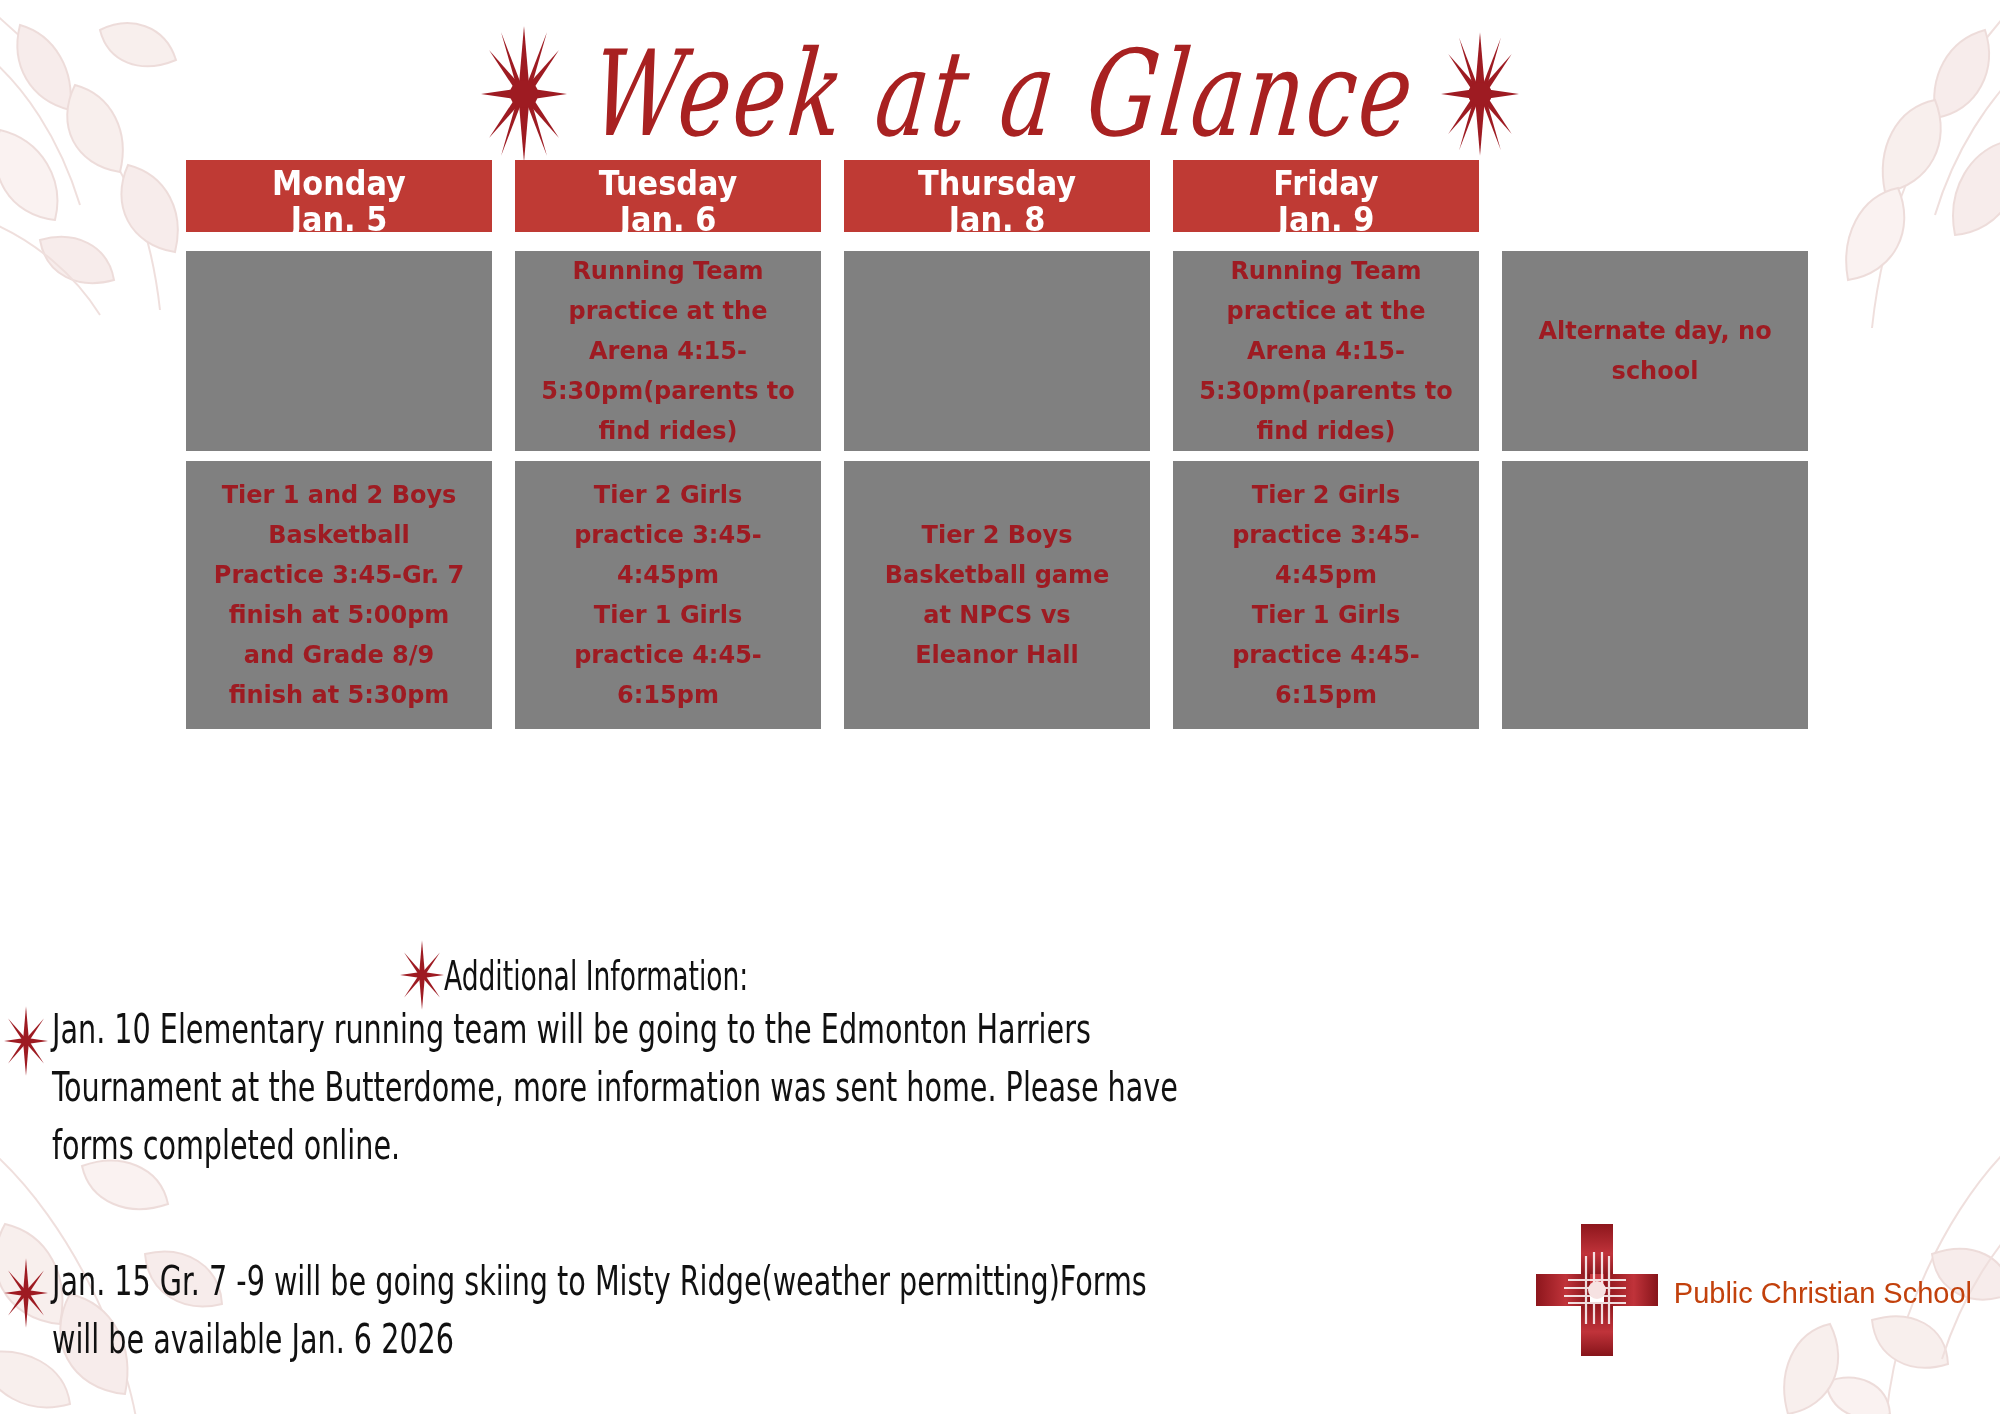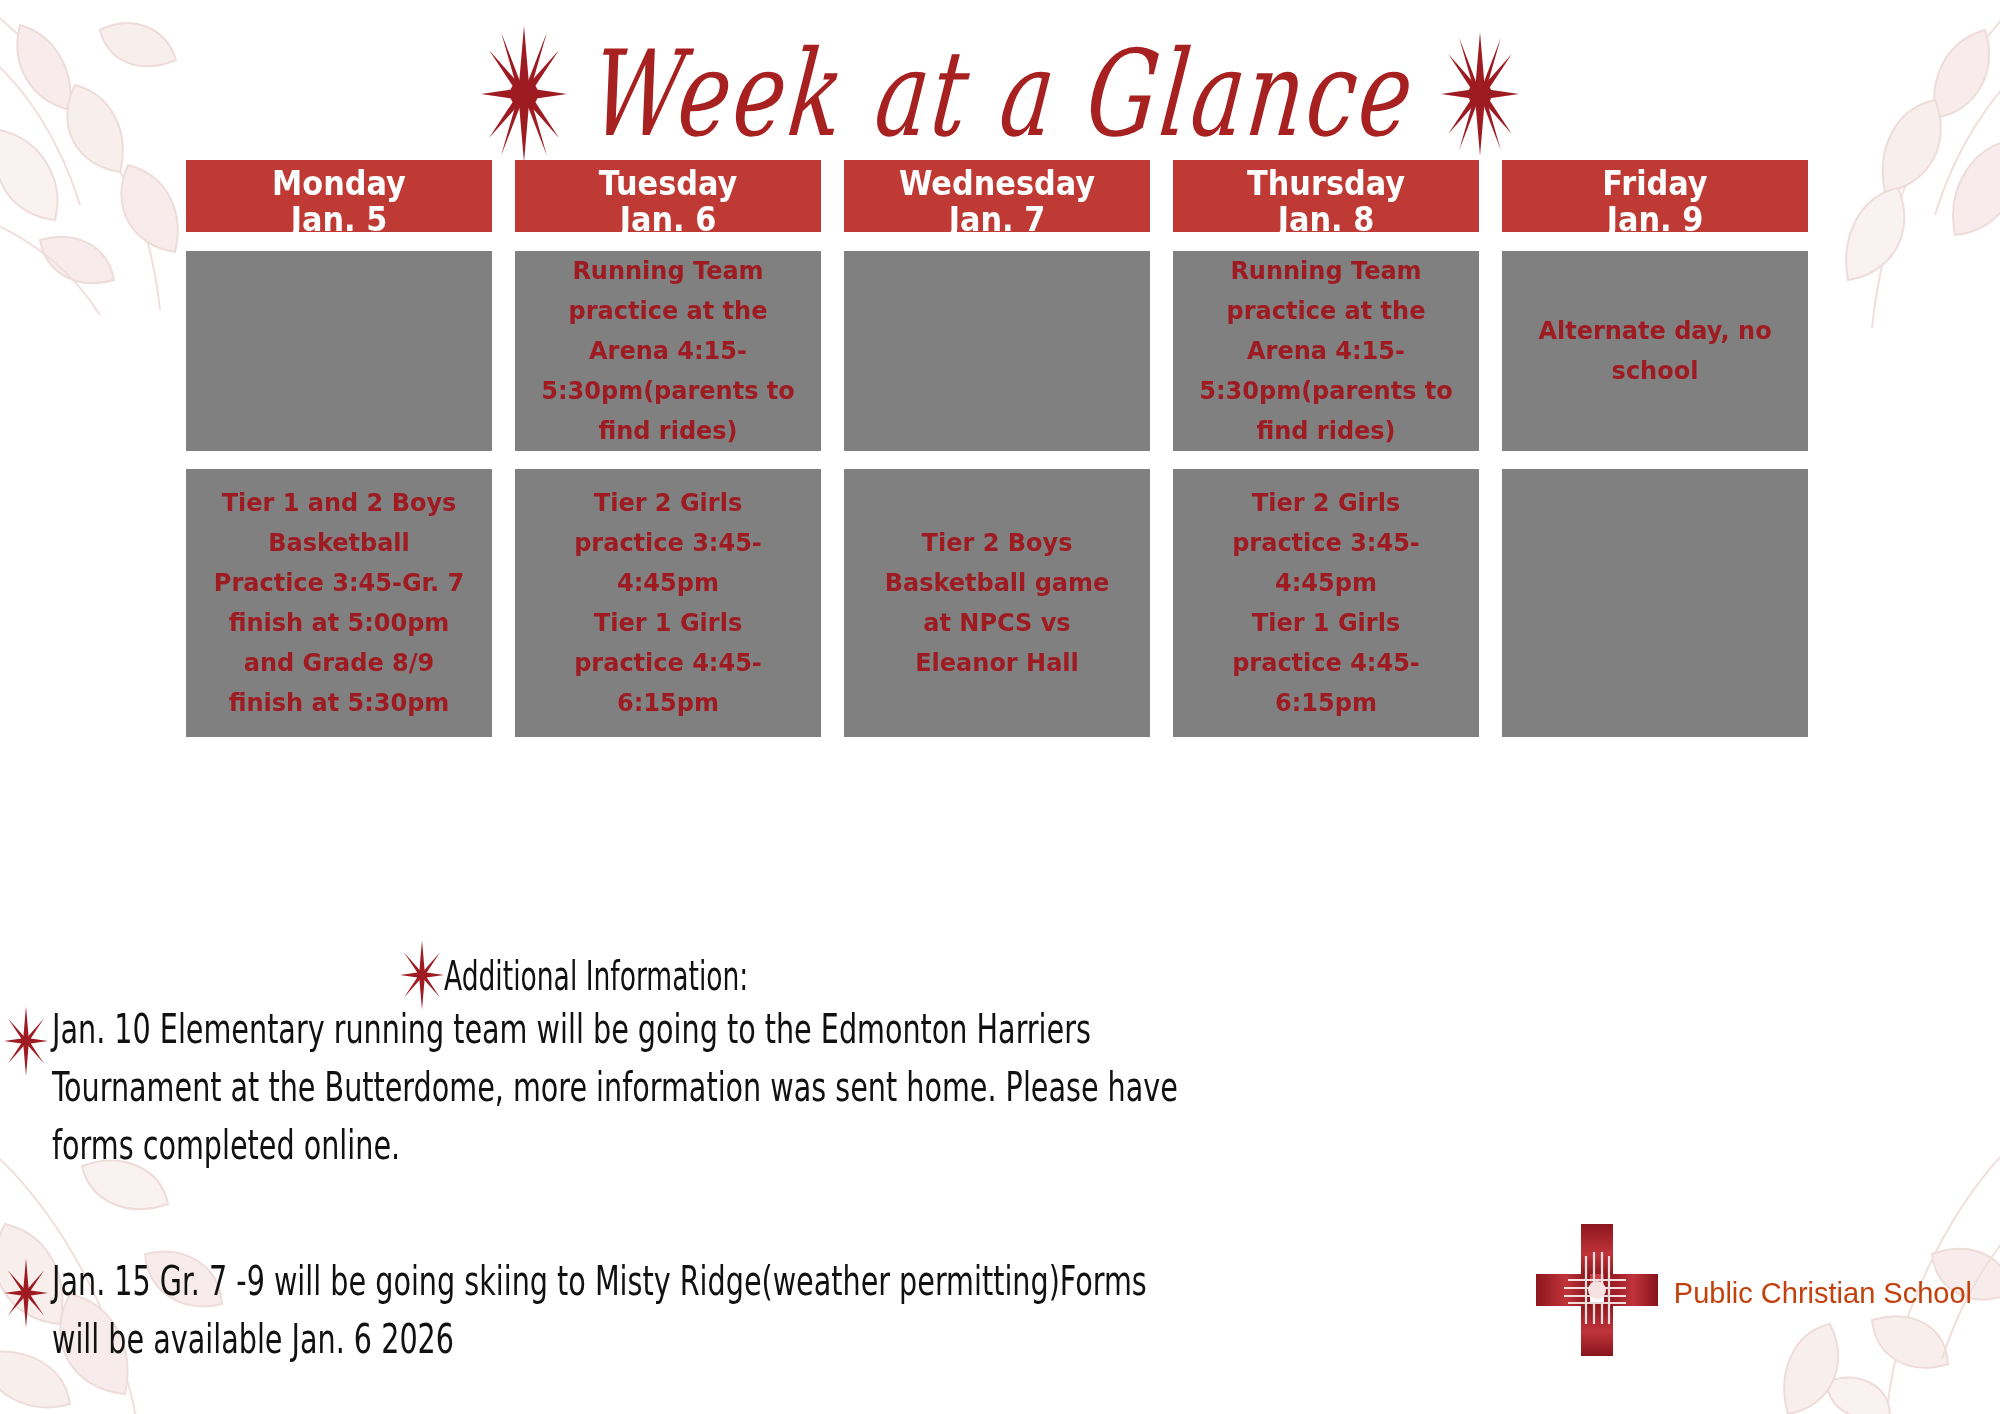--- a/index.html
+++ b/index.html
@@ -63,21 +63,21 @@
     left: 186px;
     top: 160px;
     width: 1622px;
   }
   .row {
     display: grid;
     grid-template-columns: repeat(5, 1fr);
     column-gap: 23px;
   }
   .row-head { margin-bottom: 19px; }
-  .row-body { margin-bottom: 18px; }
+  .row-body { margin-bottom: 10px; }
 
   .head-cell {
     background: #bf3a34;
     height: 72px;
     position: relative;
     color: #ffffff;
     text-align: center;
   }
   .head-day {
     font-family: "DejaVu Sans", sans-serif;
@@ -298,24 +298,20 @@
     <div class="row row-head">
       <div class="head-cell">
         <div class="head-day">Monday</div>
         <div class="head-date">Jan. 5</div>
       </div>
       <div class="head-cell">
         <div class="head-day">Tuesday</div>
         <div class="head-date">Jan. 6</div>
       </div>
       <div class="head-cell">
-        <div class="head-day">Wednesday</div>
-        <div class="head-date">Jan. 7</div>
-      </div>
-      <div class="head-cell">
         <div class="head-day">Thursday</div>
         <div class="head-date">Jan. 8</div>
       </div>
       <div class="head-cell">
         <div class="head-day">Friday</div>
         <div class="head-date">Jan. 9</div>
       </div>
     </div>
 
     <div class="row row-body row-one">

